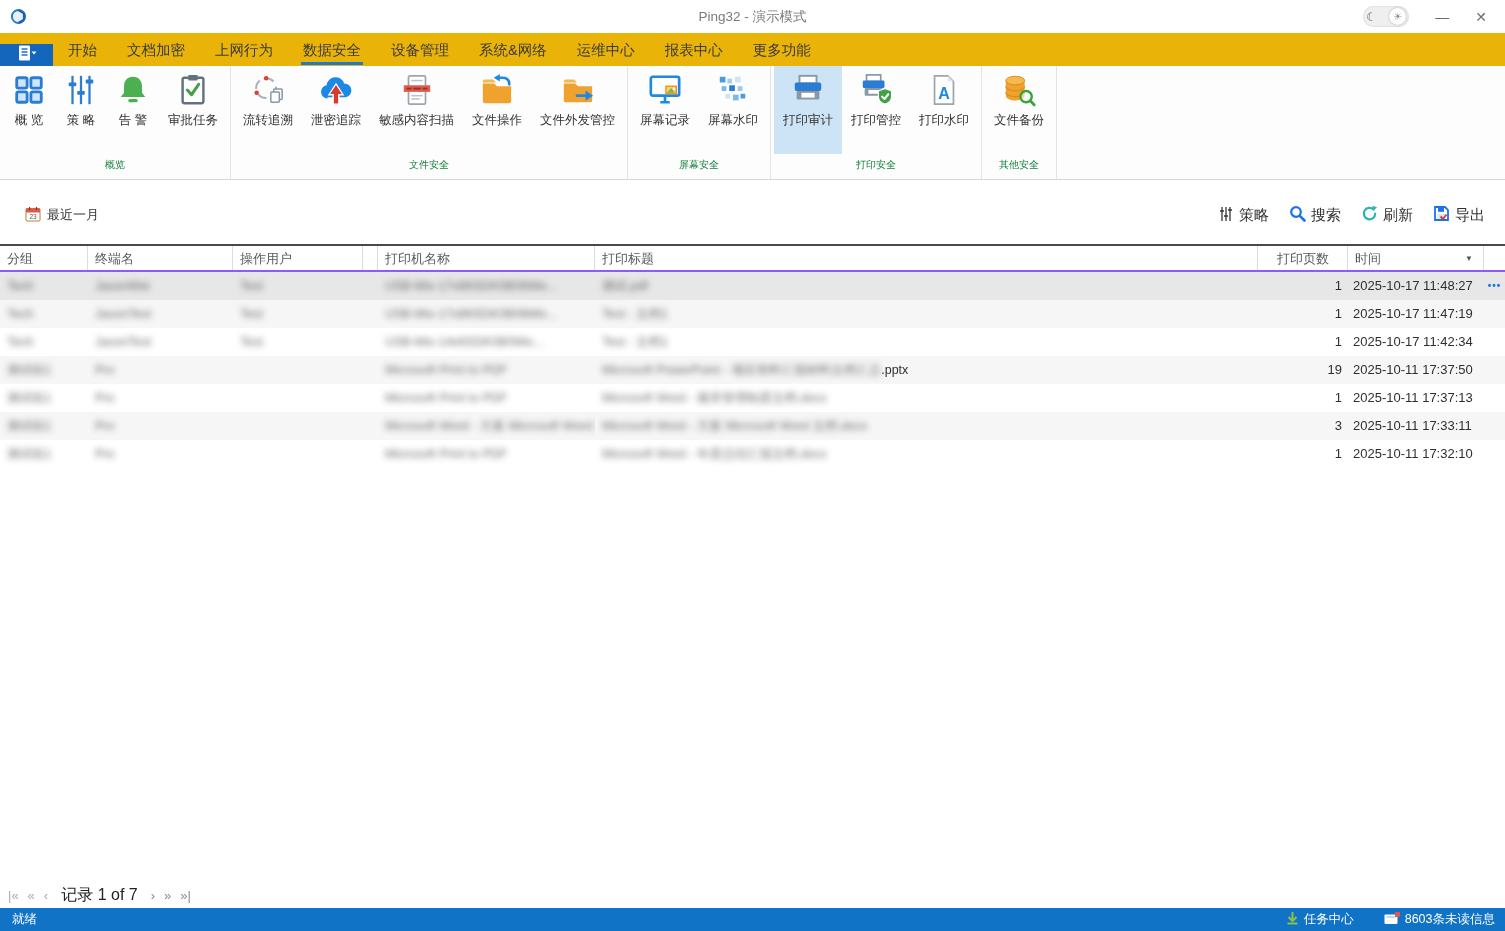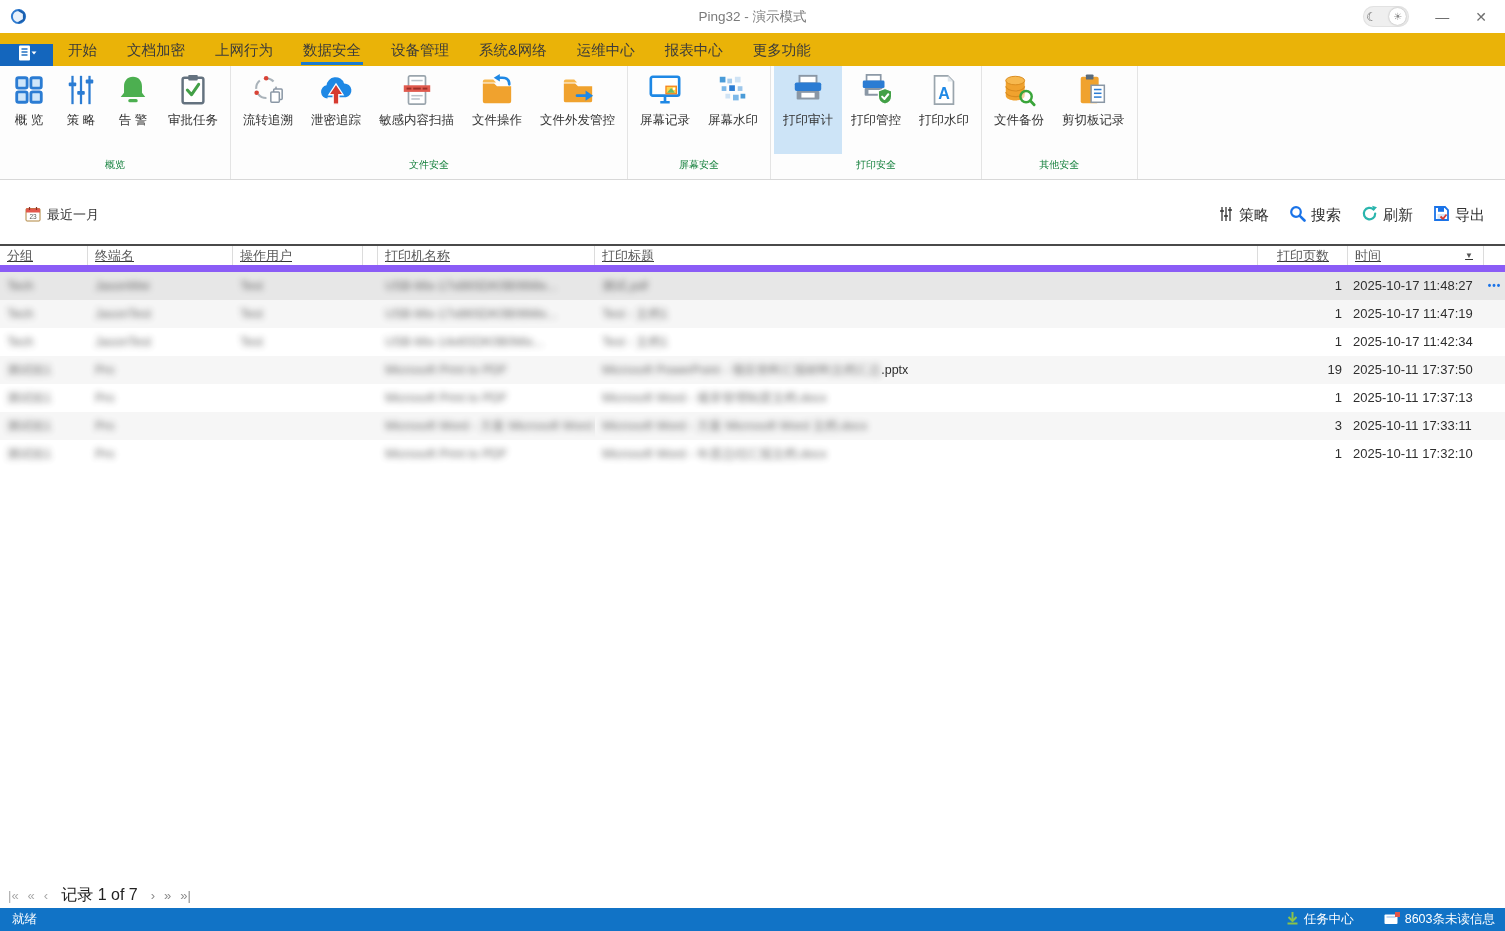--- a/index.html
+++ b/index.html
@@ -35,21 +35,21 @@
   .rgroup-label { margin-top:auto; text-align:center; font-size:10px; color:#15803d; padding-bottom:7px; white-space:nowrap; }
 
   
   .filterbar { margin:18px 0 12px; height:34px; display:flex; align-items:center; padding:0 20px 0 25px; flex:0 0 auto; }
   .daterange { display:flex; align-items:center; gap:6px; font-size:13px; color:#333; }
   .actions { margin-left:auto; display:flex; align-items:center; gap:20px; }
   .act { display:flex; align-items:center; gap:5px; font-size:15px; color:#333; }
 
   
   .grid-cols { display:grid; grid-template-columns:88px 145px 130px 15px 217px 663px 90px 136px 21px; }
-  .thead { border-top:2px solid #4a4a4a; border-bottom:7px solid #8b5cf6; height:28px; flex:0 0 auto;text-decoration:underline; }
+  .thead { border-top:2px solid #4a4a4a; border-bottom:2px solid #8b5cf6; height:28px; flex:0 0 auto; }
   .hcell { font-size:13px; color:#595959; line-height:25px; padding-left:7px; border-right:1px solid #dcdcdc; white-space:nowrap; overflow:hidden; display:flex; align-items:center; }
   .hcell.last { border-right:none; }
   .hcell .caret { margin-left:auto; margin-right:10px; font-size:8px; color:#555; }
   .h-pages { justify-content:flex-end; padding-right:18px; padding-left:0; }
   .tbody { flex:0 0 auto; }
   .trow { height:28px; }
   .trow:nth-child(even) { background:#f6f6f6; }
   .trow.sel { background:#e7e7e7; }
   .tcell { font-size:12.5px; line-height:28px; padding-left:7px; white-space:nowrap; overflow:hidden; color:#4a4a4a; }
   .c-pages { text-align:right; padding-right:6px; padding-left:0; font-size:13px; color:#2f2f2f; }
@@ -329,35 +329,20 @@
               <svg viewBox="0 0 36 36" width="34" height="34">
                 <path d="M4 8v16c0 2.8 4.5 5 10 5s10-2.2 10-5V8" fill="#f0a22e"></path>
                 <ellipse cx="14" cy="8" rx="10" ry="4.5" fill="#f7b84e" stroke="#d98b1f" stroke-width="1"></ellipse>
                 <path d="M4 14c0 2.8 4.5 5 10 5s10-2.2 10-5" fill="none" stroke="#d98b1f" stroke-width="1.2"></path>
                 <path d="M4 20c0 2.8 4.5 5 10 5s10-2.2 10-5" fill="none" stroke="#d98b1f" stroke-width="1.2"></path>
                 <circle cx="25.5" cy="25" r="6" fill="rgba(255,255,255,.55)" stroke="#3aa53a" stroke-width="2.6"></circle>
                 <line x1="30" y1="29.5" x2="34" y2="33.5" stroke="#3aa53a" stroke-width="3" stroke-linecap="round"></line>
               </svg>
             </span>
           <span class="rlabel">文件备份</span>
-        </div>
-        <div class="ritem">
-          <span class="ricon">
-              <svg viewBox="0 0 36 36" width="34" height="34">
-                <rect x="5" y="4" width="19" height="28" rx="2" fill="#f0a22e"></rect>
-                <rect x="10.5" y="1.5" width="8" height="5.5" rx="1" fill="#5a6b7b"></rect>
-                <rect x="16" y="13" width="14" height="18" fill="#fff" stroke="#8a97a5" stroke-width="1.6"></rect>
-                <g stroke="#2b7cd3" stroke-width="1.6">
-                  <line x1="19" y1="17.5" x2="27" y2="17.5"></line>
-                  <line x1="19" y1="21.5" x2="27" y2="21.5"></line>
-                  <line x1="19" y1="25.5" x2="27" y2="25.5"></line>
-                </g>
-              </svg>
-            </span>
-          <span class="rlabel">剪切板记录</span>
         </div>
       </div>
       <div class="rgroup-label">其他安全</div>
     </div>
 
     <div style="flex:1"></div>
   </div>
 
   <div class="filterbar">
     <span class="daterange">

